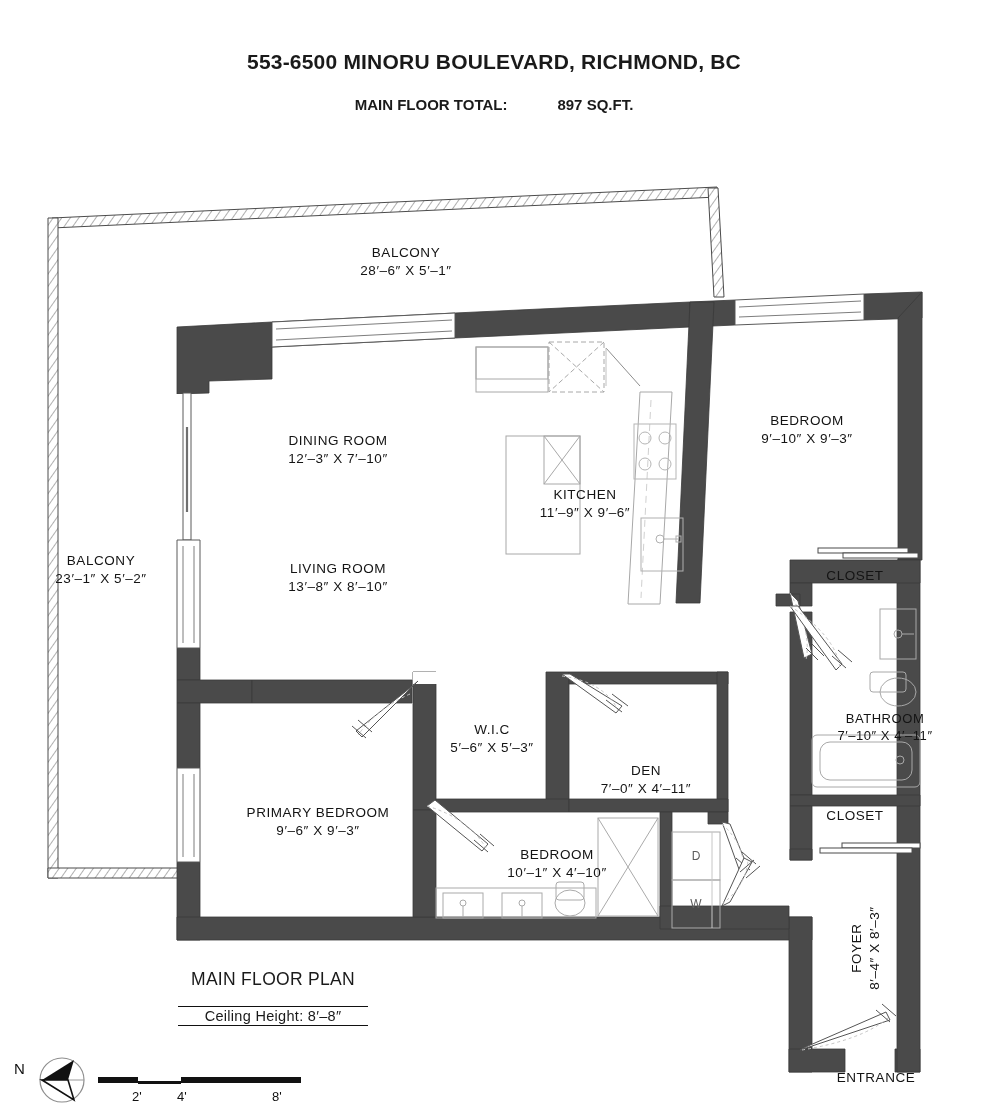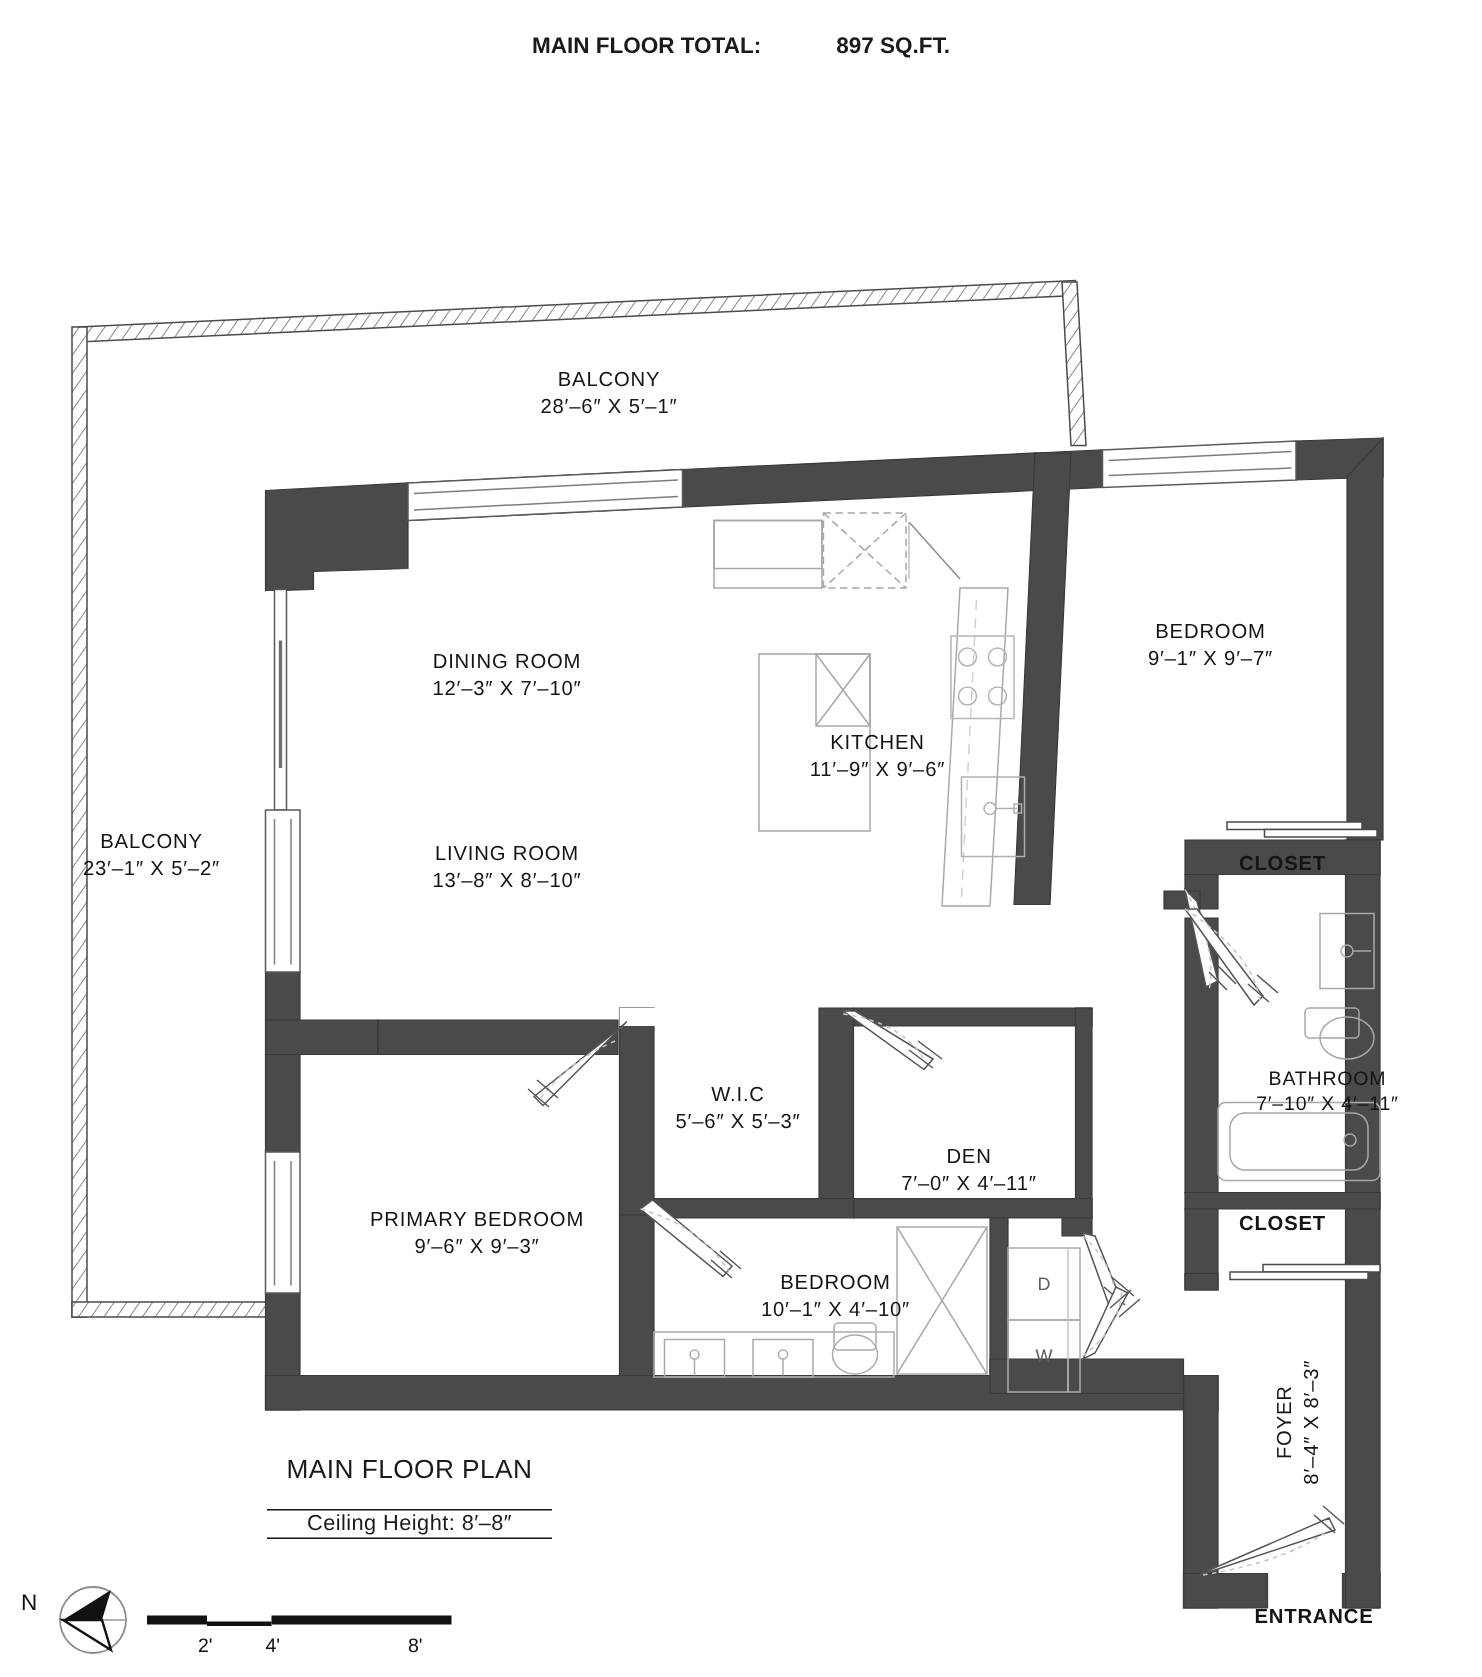--- a/index.html
+++ b/index.html
@@ -73,21 +73,20 @@
     transform: rotate(-90deg);
   }
 
   .plain-label {
     position: absolute;
     font-size: 13.5px;
     letter-spacing: 0.55px;
     white-space: nowrap;
     text-align: center;
     color: #141414;
-    font-weight: bold;
   }
 
   .appliance-letter {
     position: absolute;
     font-size: 12px;
     color: #5d5d5d;
     text-align: center;
     white-space: nowrap;
   }
 
@@ -132,20 +131,21 @@
     left: 14px;
     top: 1060px;
     font-size: 15px;
     color: #111;
   }
 </style>
 </head>
 <body>
 
 <div id="header">
+  <div id="plan-title">553-6500 MINORU BOULEVARD, RICHMOND, BC</div>
   <div id="summary">
     <table>
       <tbody>
         <tr>
           <td class="lbl bold">MAIN FLOOR TOTAL:</td>
           <td class="bold">897 SQ.FT.</td>
         </tr>
       </tbody>
     </table>
   </div>
@@ -435,21 +435,21 @@
   <span class="rdim">13′–8″ X 8′–10″</span>
 </div>
 
 <div class="room-label" style="left:490px; top:486px; width:190px;">
   <span class="rname">KITCHEN</span>
   <span class="rdim">11′–9″ X 9′–6″</span>
 </div>
 
 <div class="room-label" style="left:712px; top:412px; width:190px;">
   <span class="rname">BEDROOM</span>
-  <span class="rdim">9′–1″ X 9′–7″</span>
+  <span class="rdim">9′–10″ X 9′–3″</span>
 </div>
 
 <div class="room-label" style="left:795px; top:686px; width:180px; font-size:13px;margin-top:24px;">
   <span class="rname">BATHROOM</span>
   <span class="rdim">7′–10″ X 4′–11″</span>
 </div>
 
 <div class="room-label" style="left:412px; top:721px; width:160px;">
   <span class="rname">W.I.C</span>
   <span class="rdim">5′–6″ X 5′–3″</span>

